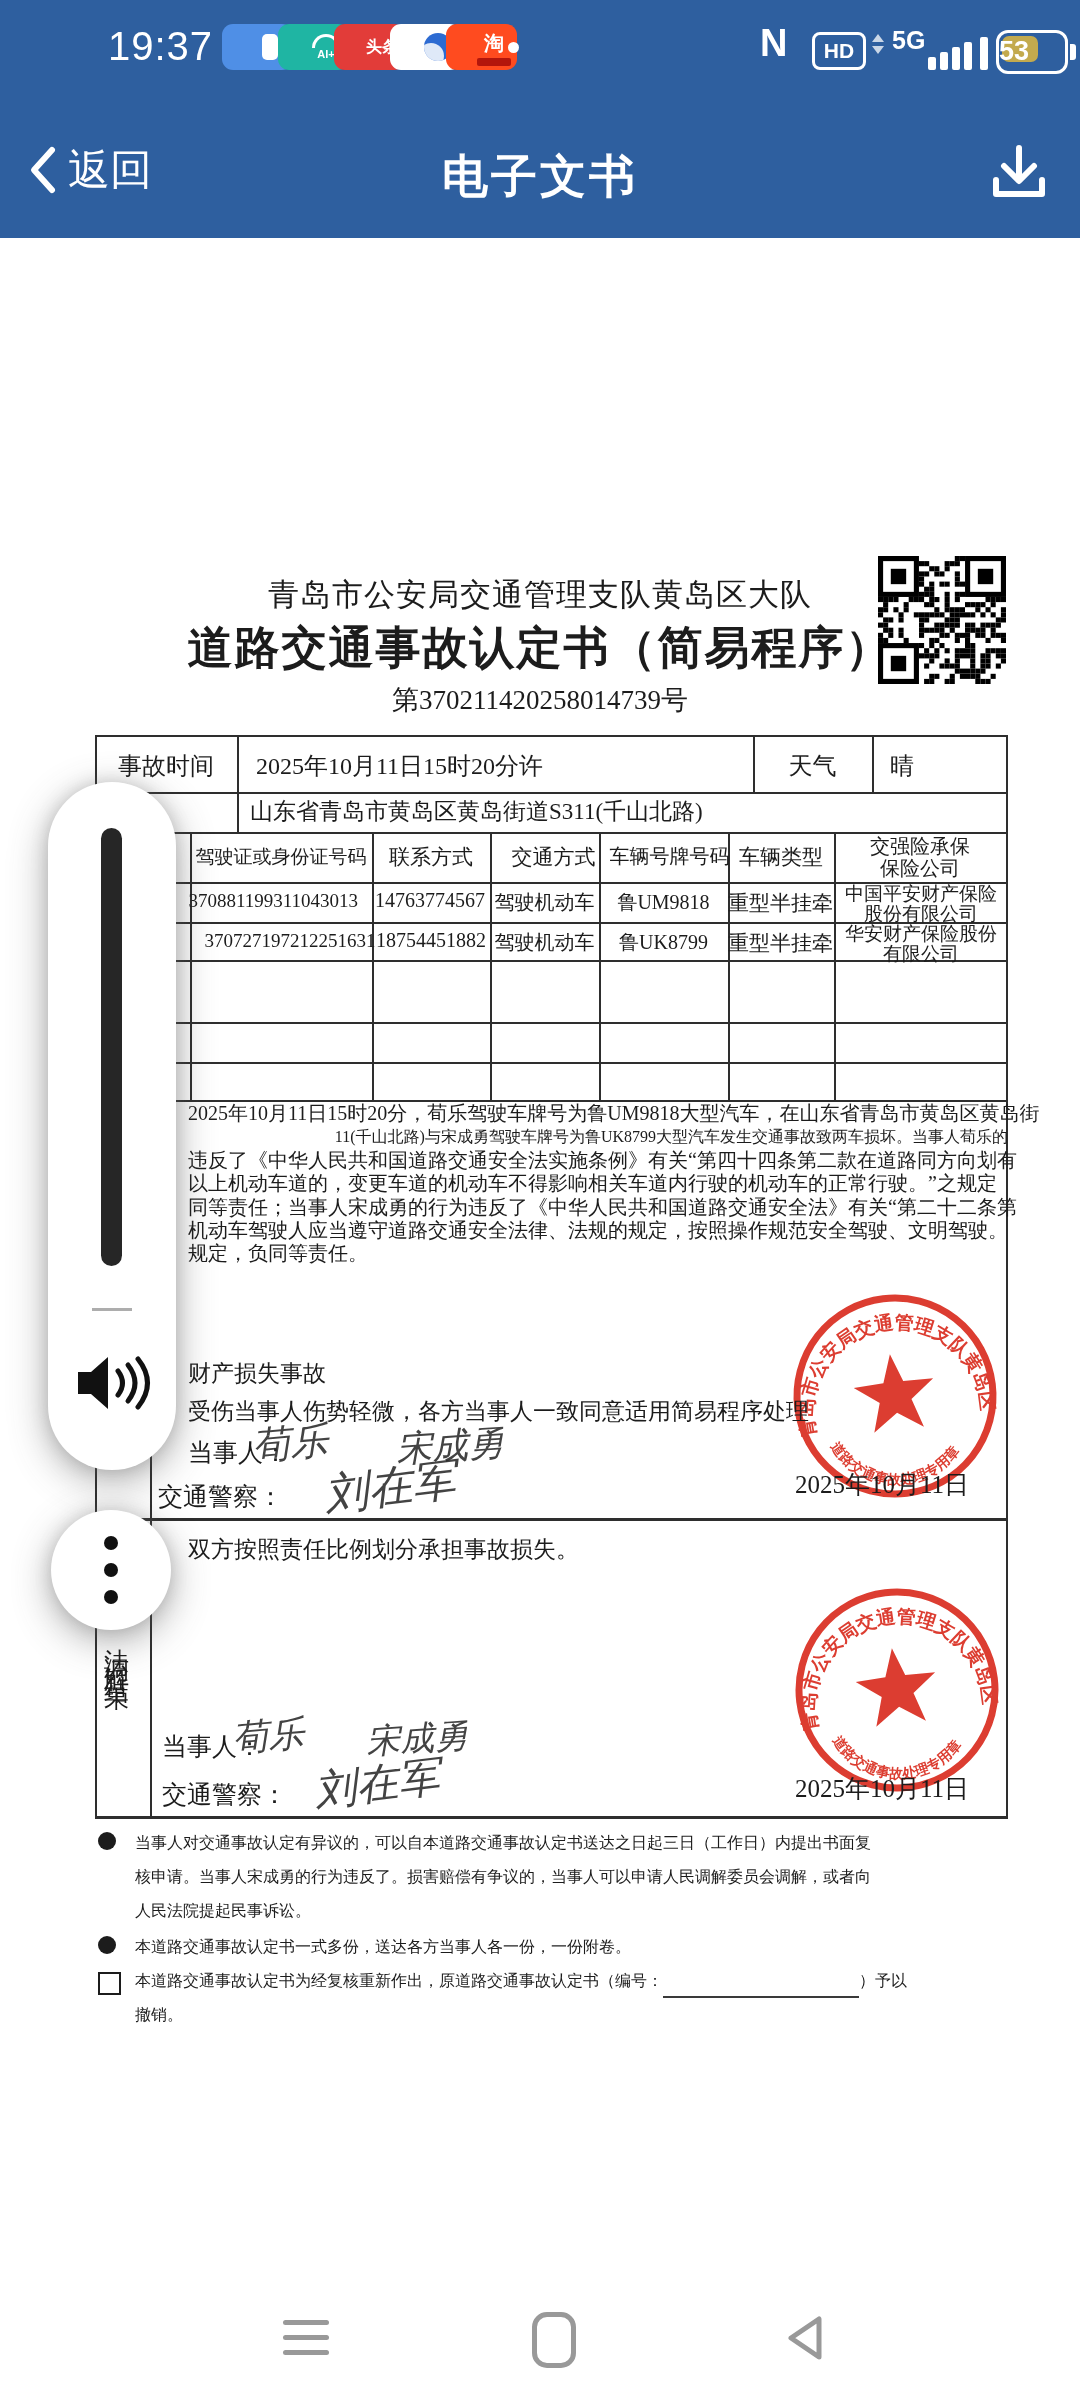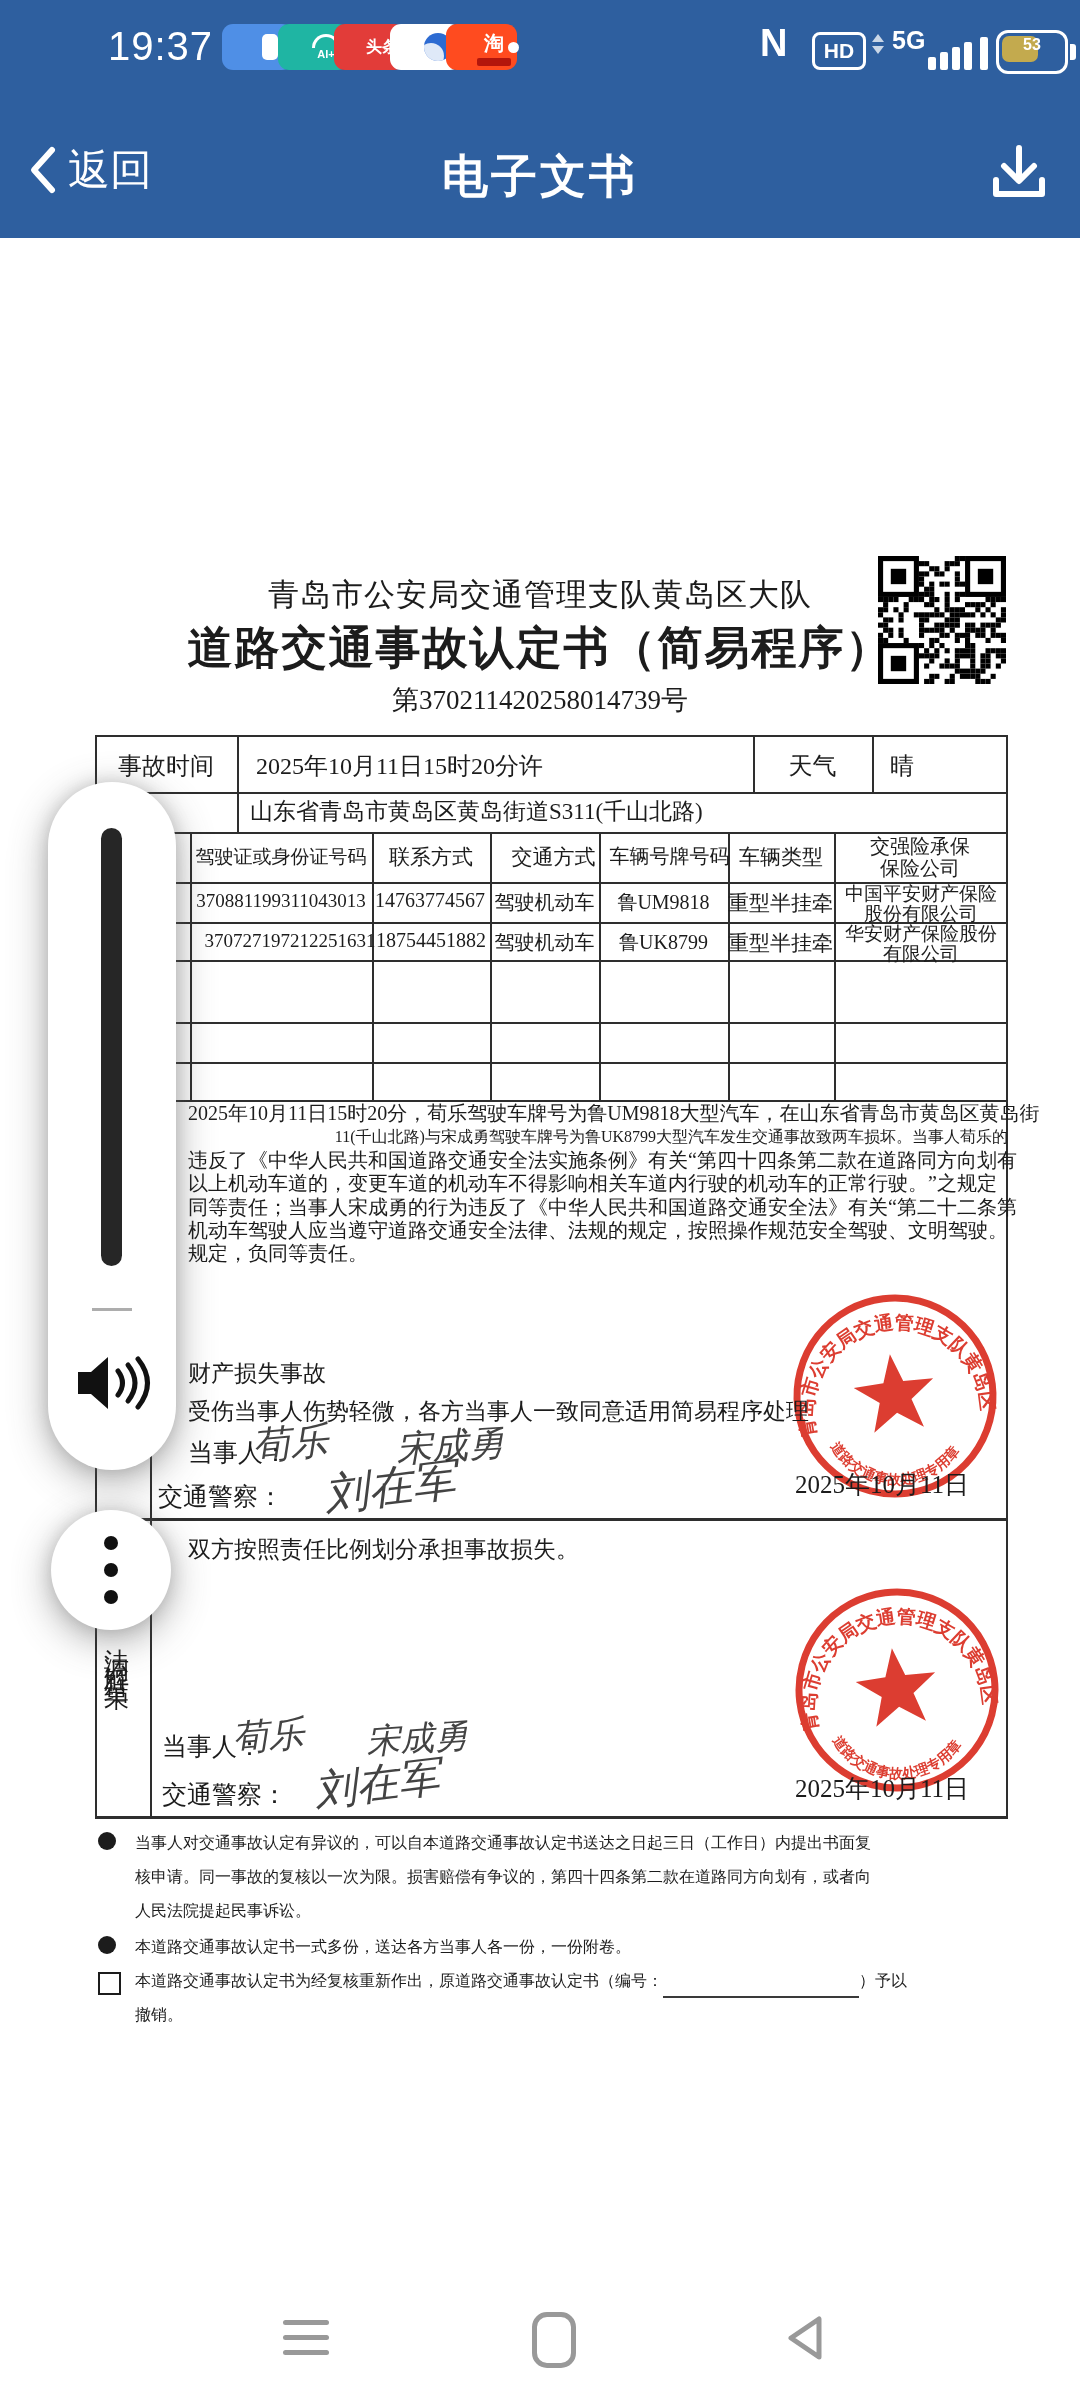--- a/index.html
+++ b/index.html
@@ -60,21 +60,21 @@
   <div class="ab" style="left:892px;top:26px;color:#fff;font-size:25px;font-weight:bold;">5G</div>
   <div>
     <div class="bar" style="left:928px;top:57px;width:8px;height:13px;"></div>
     <div class="bar" style="left:940px;top:52px;width:8px;height:18px;"></div>
     <div class="bar" style="left:952px;top:47px;width:8px;height:23px;"></div>
     <div class="bar" style="left:964px;top:42px;width:8px;height:28px;"></div>
     <div class="bar" style="left:980px;top:37px;width:8px;height:33px;"></div>
   </div>
   <div class="ab" style="left:996px;top:30px;width:66px;height:38px;border:3px solid #fff;border-radius:12px;">
     <div style="position:absolute;left:3px;top:3px;width:36px;height:26px;background:#c3aa4e;border-radius:7px;"></div>
-    <div style="position:absolute;left:0;top:3px;width:100%;text-align:center;color:#fff;font-size:16px;font-weight:bold;">53</div>
+    <div style="position:absolute;left:0;top:3px;width:100%;color:#fff;font-size:27px;font-weight:bold;">53</div>
   </div>
   <div class="ab" style="left:1070px;top:44px;width:6px;height:16px;background:#fff;border-radius:0 3px 3px 0;"></div>
 
   <div class="ab" style="left:28px;top:142px;display:flex;align-items:center;cursor:pointer;">
     <svg width="30" height="52" viewBox="0 0 30 52">
       <polyline points="24,6 6,26 24,46" fill="none" stroke="#fff" stroke-width="6" stroke-linecap="round" stroke-linejoin="round"></polyline>
     </svg>
     <span style="color:#fff;font-size:42px;margin-left:10px;">返回</span>
   </div>
   <div class="ab ctr" style="left:0;top:146px;width:1080px;color:#fff;font-size:46px;font-weight:bold;letter-spacing:3px;">电子文书</div>
@@ -342,21 +342,21 @@
   <div class="ab doc" style="left:250px;top:796px;font-size:23px;">山东省青岛市黄岛区黄岛街道S311(千山北路)</div>
 
   <div class="ab ctr doc" style="left:190px;top:844px;width:182px;font-size:19px;">驾驶证或身份证号码</div>
   <div class="ab ctr doc" style="left:372px;top:843px;width:118px;font-size:21px;">联系方式</div>
   <div class="ab ctr doc" style="left:490px;top:843px;width:127px;font-size:21px;">交通方式</div>
   <div class="ab ctr doc" style="left:599px;top:843px;width:141px;font-size:20px;">车辆号牌号码</div>
   <div class="ab ctr doc" style="left:728px;top:843px;width:106px;font-size:21px;">车辆类型</div>
   <div class="ab ctr doc" style="left:864px;top:835px;width:112px;font-size:20px;line-height:22px;">交强险承保保险公司</div>
 
   <div>
-    <div class="ab ctr doc nowrap" style="left:190px;top:890px;width:182px;font-size:19px;letter-spacing:0;">370881199311043013</div>
+    <div class="ab ctr doc nowrap" style="left:176px;top:890px;width:182px;font-size:19px;letter-spacing:0;text-align:right;">370881199311043013</div>
     <div class="ab ctr doc" style="left:372px;top:889px;width:116px;font-size:20px;">14763774567</div>
     <div class="ab ctr doc" style="left:490px;top:889px;width:109px;font-size:20px;">驾驶机动车</div>
     <div class="ab ctr doc" style="left:599px;top:889px;width:129px;font-size:20px;">鲁UM9818</div>
     <div class="ab ctr doc nowrap" style="left:728px;top:889px;width:106px;font-size:21px;overflow:hidden;">重型半挂牵引车</div>
     <div class="ab ctr doc" style="left:836px;top:884px;width:170px;font-size:19px;line-height:20px;">中国平安财产保险股份有限公司</div>
   </div>
 
   <div>
     <div class="ab ctr doc nowrap" style="left:190px;top:930px;width:182px;font-size:19px;padding-left:9px;">370727197212251631</div>
     <div class="ab ctr doc" style="left:372px;top:929px;width:118px;font-size:20px;">18754451882</div>
@@ -418,21 +418,21 @@
   <div class="ab sig" style="left:232px;top:1712px;font-size:36px;transform:rotate(-5deg);">荀乐</div>
   <div class="ab sig" style="left:366px;top:1716px;font-size:34px;transform:rotate(-4deg);">宋成勇</div>
   <div class="ab doc" style="left:162px;top:1778px;font-size:25px;">交通警察：</div>
   <div class="ab sig" style="left:314px;top:1756px;font-size:42px;transform:rotate(-7deg);">刘在军</div>
   <div class="ab doc" style="left:795px;top:1772px;font-size:25px;">2025年10月11日</div>
 
   <div class="ab" style="left:98px;top:1826px;">
     <span style="position:absolute;left:0;top:6px;width:18px;height:18px;border-radius:50%;background:#1c1c1c;"></span>
     <div style="margin-left:37px;width:880px;">
       <div class="notetext nowrap">当事人对交通事故认定有异议的，可以自本道路交通事故认定书送达之日起三日（工作日）内提出书面复</div>
-      <div class="notetext nowrap">核申请。同一事故的复核以一次为限。损害赔偿有争议的，第四十四条第二款在道路同方向划有，或者向</div>
+      <div class="notetext nowrap">核申请。当事人宋成勇的行为违反了。损害赔偿有争议的，当事人可以申请人民调解委员会调解，或者向</div>
       <div class="notetext nowrap">人民法院提起民事诉讼。</div>
     </div>
   </div>
   <div class="ab" style="left:98px;top:1930px;">
     <span style="position:absolute;left:0;top:6px;width:18px;height:18px;border-radius:50%;background:#1c1c1c;"></span>
     <div class="notetext nowrap" style="margin-left:37px;">本道路交通事故认定书一式多份，送达各方当事人各一份，一份附卷。</div>
   </div>
   <div class="ab" style="left:98px;top:1964px;">
     <span style="position:absolute;left:0;top:8px;width:19px;height:19px;border:2px solid #1c1c1c;background:#fff;"></span>
     <div style="margin-left:37px;width:900px;">

